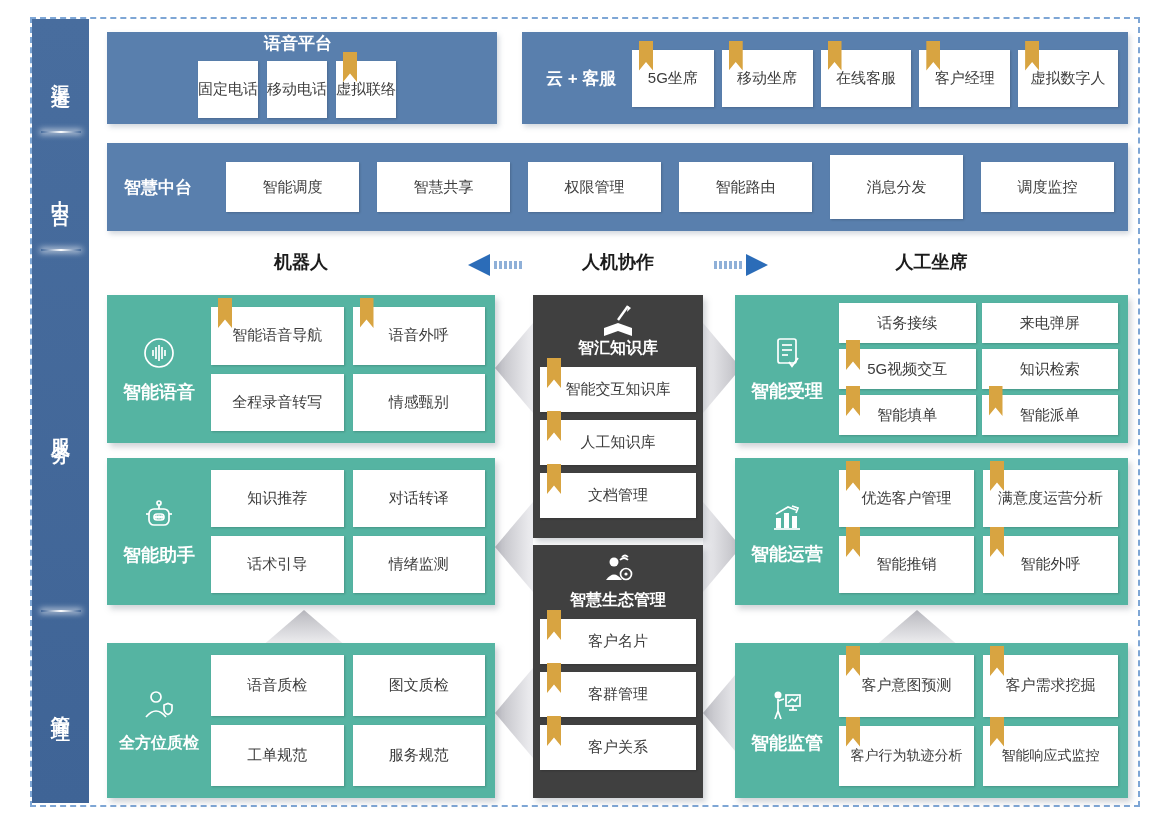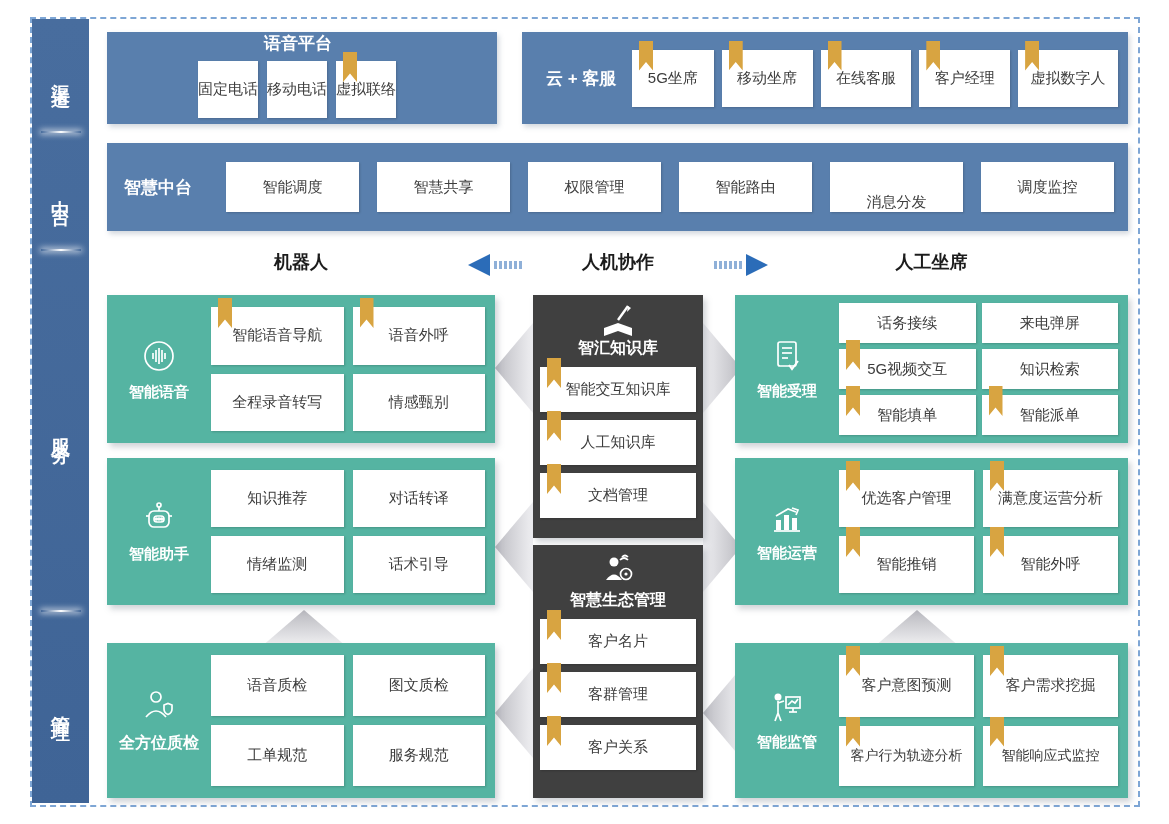--- a/index.html
+++ b/index.html
@@ -49,21 +49,21 @@
   
   .hdr{position:absolute;top:250px;font-size:18px;font-weight:bold;color:#1c1c1c;text-align:center;}
   .arrow-svg{position:absolute;}
   
   .block{
     position:absolute;background:#55b4a2;display:flex;
     box-shadow:3px 4px 6px rgba(120,130,140,.35);
   }
   .labelcol{
     flex:0 0 104px;display:flex;flex-direction:column;align-items:center;justify-content:center;
-    gap:8px;color:#fff;font-weight:bold;font-size:15px;white-space:nowrap;
+    gap:8px;color:#fff;font-weight:bold;font-size:18px;white-space:nowrap;
   }
   .items-grid{
     flex:1;display:grid;grid-template-columns:1fr 1fr;gap:9px;
     padding:12px 10px 12px 0;
   }
   .items-grid3{gap:6px;padding:8px 10px 8px 0;}
   
   .midpanel{
     position:absolute;left:533px;width:170px;background:#404040;
     display:flex;flex-direction:column;align-items:center;
@@ -150,21 +150,21 @@
         </div>
       <div class="wbox" style="flex:1;height:50px;">
           <span>智慧共享</span>
         </div>
       <div class="wbox" style="flex:1;height:50px;">
           <span>权限管理</span>
         </div>
       <div class="wbox" style="flex:1;height:50px;">
           <span>智能路由</span>
         </div>
-      <div class="wbox" style="flex:1;height:50px;align-items:flex-end;">
+      <div class="wbox" style="flex:1;height:64px;">
           <span>消息分发</span>
         </div>
       <div class="wbox" style="flex:1;height:50px;">
           <span>调度监控</span>
         </div>
     </div>
   </div>
 
   <div class="hdr" style="left:107px;width:388px;">机器人</div>
   <div class="hdr" style="left:533px;width:170px;">人机协作</div>
@@ -283,24 +283,24 @@
       <span>智能助手</span>
     </div>
     <div class="items-grid">
       <div class="wbox">
           <span>知识推荐</span>
         </div>
       <div class="wbox">
           <span>对话转译</span>
         </div>
       <div class="wbox">
+          <span>话术引导</span>
+        </div>
+      <div class="wbox">
           <span>情绪监测</span>
-        </div>
-      <div class="wbox">
-          <span>话术引导</span>
         </div>
     </div>
   </div>
 
   <div class="block" style="left:107px;top:643px;width:388px;height:155px;">
     <div class="labelcol" style="font-size:16px;">
       <svg class="icon" width="38" height="38" viewBox="0 0 38 38" fill="none" stroke="#fff" stroke-width="1.7">
         <circle cx="16" cy="10" r="5"></circle>
         <path d="M6 30 q10 -12 20 0"></path>
         <path d="M24 18 l4 -1.5 4 1.5 v4 q0 4 -4 5.5 q-4 -1.5 -4 -5.5 z"></path>

